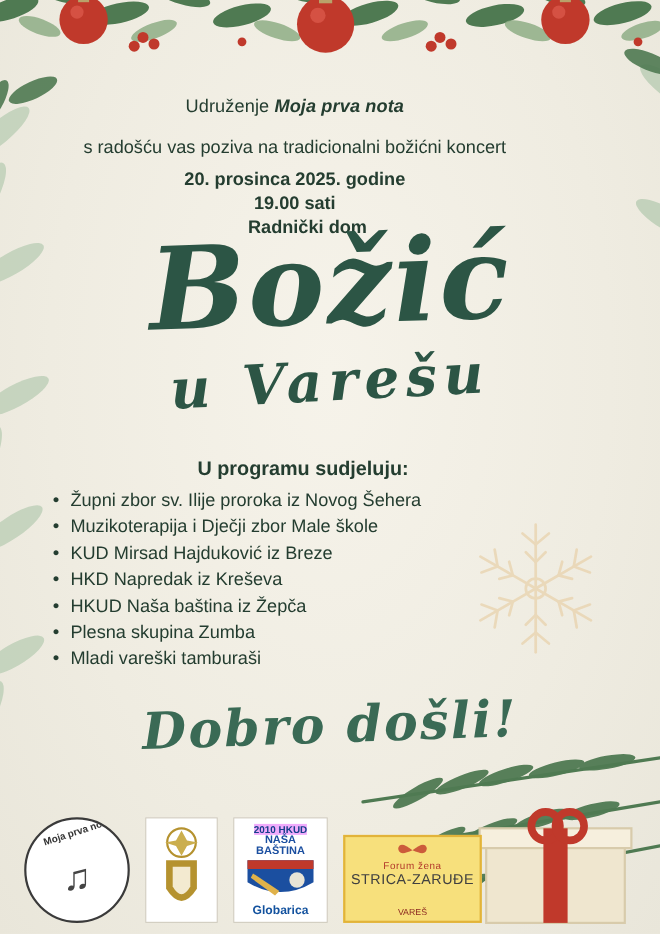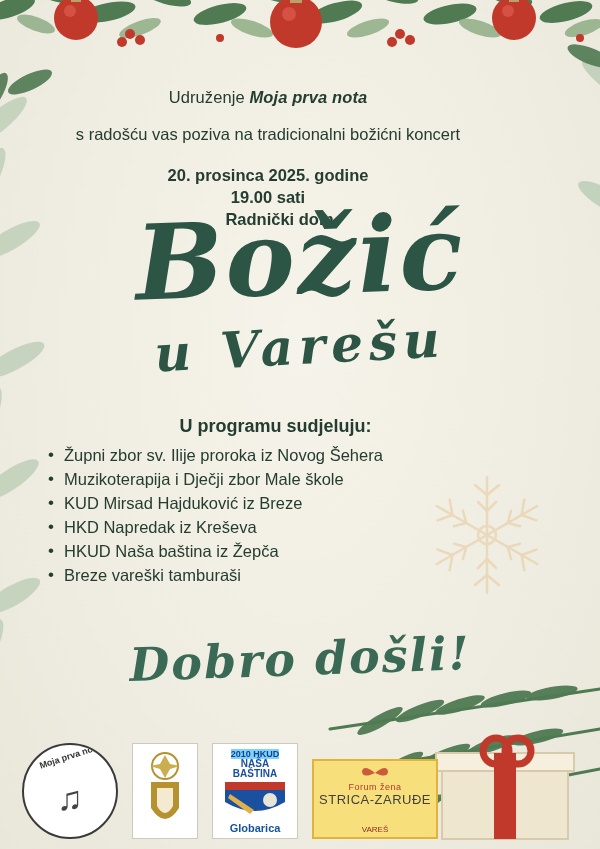--- a/index.html
+++ b/index.html
@@ -93,21 +93,21 @@
   .invite-line {
     font-size: 16.5px;
     margin-top: 18px;
     color: #243d30;
   }
   .date-line, .time-line, .place-line {
     font-size: 16.5px;
     font-weight: bold;
     color: #243d30;
   }
-  .date-line { margin-top: 22px; }
+  .date-line { margin-top: 10px; }
   .time-line { margin-top: 3px; }
   .place-line { margin-top: 3px; padding-left: 23px; }
 
   
   .title-script {
     position: absolute;
     top: 206px;
     left: 0;
     width: 600px;
     text-align: center;
@@ -251,21 +251,21 @@
   }
   .logo-4 .fz-sub {
     font-size: 8px;
     color: #8d2b22;
     margin-top: 18px;
   }
   .logo-3 .hkud-top {
     font-size: 9px;
     font-weight: bold;
     color: #16408a;
-    background: #7dd3fc;
+    background: #f0abfc;
   }
   .logo-3 .hkud-name {
     font-size: 10px;
     font-weight: bold;
     color: #1b4fa0;
     line-height: 1.05;
     text-align: center;
   }
   .logo-3 .hkud-glob {
     font-size: 11px;
@@ -441,21 +441,22 @@
   <div class="subtitle-script">u Varešu</div>
 
   <div class="program">
     <div class="program-title">U programu sudjeluju:</div>
     <ul class="program-list">
       <li>Župni zbor sv. Ilije proroka iz Novog Šehera</li>
       <li>Muzikoterapija i Dječji zbor Male škole</li>
       <li>KUD Mirsad Hajduković iz Breze</li>
       <li>HKD Napredak iz Kreševa</li>
       <li>HKUD Naša baština iz Žepča</li>
-      <li>Breze vareški tamburaši</li>
+      <li>Plesna skupina Zumba</li>
+      <li>Mladi vareški tamburaši</li>
     </ul>
   </div>
 
   <div class="welcome">Dobro došli!</div>
 
   <svg class="bottom-branch" viewBox="0 0 290 180">
     <g stroke="#4f7a52" stroke-width="3" stroke-linecap="round">
       <line x1="10" y1="60" x2="280" y2="20"></line>
       <line x1="40" y1="100" x2="280" y2="60"></line>
       <line x1="70" y1="140" x2="280" y2="100"></line>

